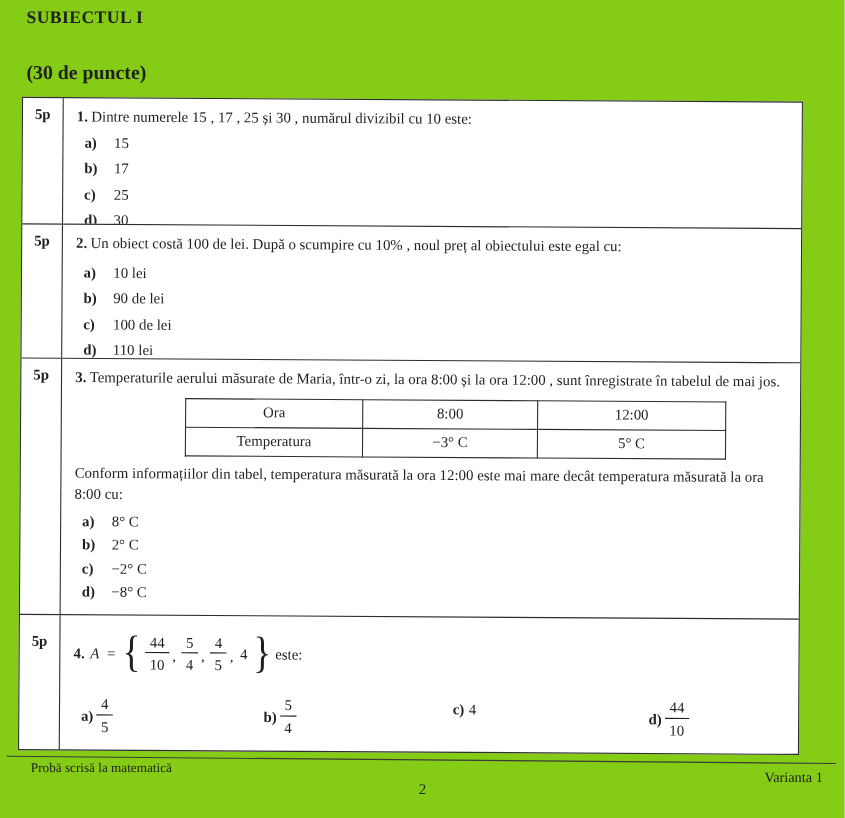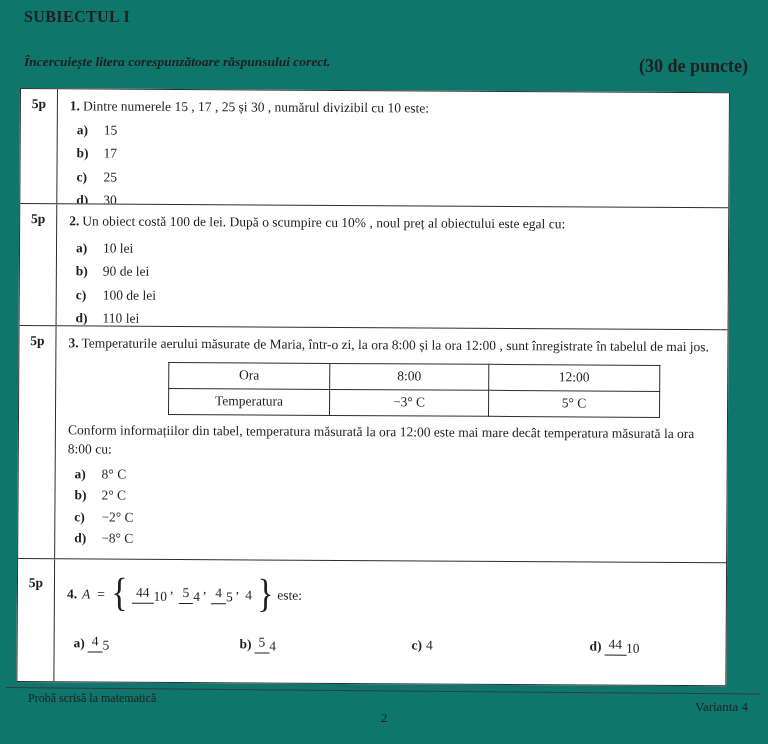--- a/index.html
+++ b/index.html
@@ -1,17 +1,17 @@
 <!DOCTYPE html>
 <html><head>
 <meta charset="utf-8">
 <style>
   html,body{margin:0;padding:0;background:#ffffff;}
   .sheet{
-    position:relative;width:768px;height:744px;background:#0f766e;
+    position:relative;width:768px;height:744px;background:#84cc16;
     font-family:"Liberation Serif", serif;color:#1f1f1f;overflow:hidden;
   }
   .title{
     position:absolute;left:24px;top:8px;
     font-size:16px;font-weight:bold;letter-spacing:0.4px;
   }
   .instruction-row{
     position:absolute;left:24px;right:20px;top:50px;
     display:flex;justify-content:space-between;align-items:baseline;
   }
@@ -44,21 +44,21 @@
   table.temp-table td{
     border:1.6px solid #2e2e2e;text-align:center;
     font-size:13.5px;height:23px;padding:1px 6px;
   }
   td.c1{width:148px;border-radius:12px;} td.c2{width:146px;} td.c3{width:158px;}
 
   .math{display:inline-flex;align-items:center;gap:3px;vertical-align:middle;margin:0 2px;}
   .set-name{font-style:italic;font-family:"Liberation Serif",serif;margin-right:2px;}
   .eq{margin:0 2px;}
   .brace{font-size:40px;font-weight:400;line-height:0;position:relative;top:-2px;transform:scaleX(0.85);}
-  .frac{display:inline-flex;flex-direction:row;text-align:center;line-height:1.05;vertical-align:middle;}
+  .frac{display:inline-flex;flex-direction:column;text-align:center;line-height:1.05;vertical-align:middle;}
   .frac .fnum{display:block;border-bottom:1.4px solid #1f1f1f;padding:0 4px 1.5px;}
   .frac .fden{display:block;padding-top:4px;}
   .sep{align-self:flex-end;position:relative;top:-6px;margin:0 2px 0 0;}
   .intval{margin:0 1px;}
 
   .formula-line{display:flex;align-items:center;margin-top:6px;min-height:46px;}
   .q4-options{display:flex;margin-left:7px;margin-top:16px;align-items:flex-start;}
   .q4-opt{display:inline-flex;align-items:center;box-sizing:border-box;}
   .q4-opt .opt-letter-i{font-weight:bold;margin-right:3px;}
   .w-a{width:166px;} .w-b{width:172px;} .w-c{width:178px;} .w-d{flex:1;}
@@ -73,21 +73,20 @@
   .page-num{position:absolute;left:0;width:768px;top:710px;text-align:center;font-size:13.5px;}
 </style>
 </head>
 <body>
 
 <div class="sheet">
 
   <div class="title">SUBIECTUL I</div>
 
   <div class="instruction-row">
-    <span class="instruction">Încercuiește litera corespunzătoare răspunsului corect.</span>
     <span class="points-total">(30 de puncte)</span>
   </div>
 
   <div class="qtable">
 
     <div class="qrow" style="height:115px">
       <div class="pts">5p</div>
       <div class="qbody">
         <div class="qtext">
           <span class="qnum">1.</span><span>Dintre numerele 15 , 17 , 25 și 30 , numărul divizibil cu 10 este:</span>
@@ -232,16 +231,16 @@
               </span>
           </div>
         </div>
       </div>
     </div>
 
   </div>
 
   <div class="footer-line"></div>
   <div class="footer-left">Probă scrisă la matematică</div>
-  <div class="footer-right">Varianta 4</div>
+  <div class="footer-right">Varianta 1</div>
   <div class="page-num">2</div>
 
 </div>
 
 </body></html>

